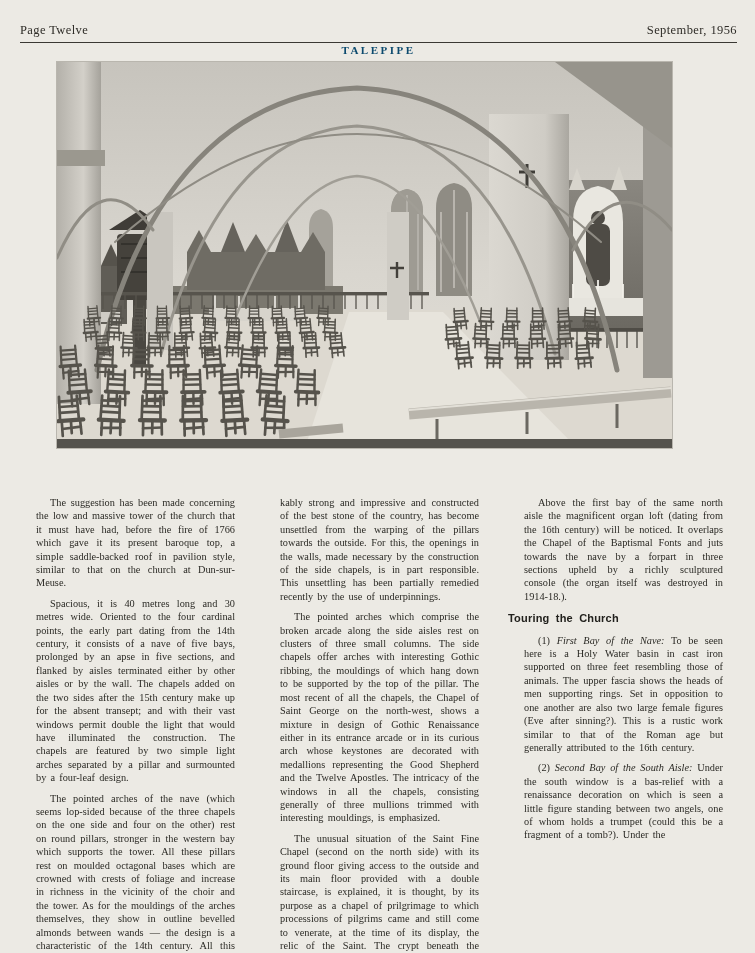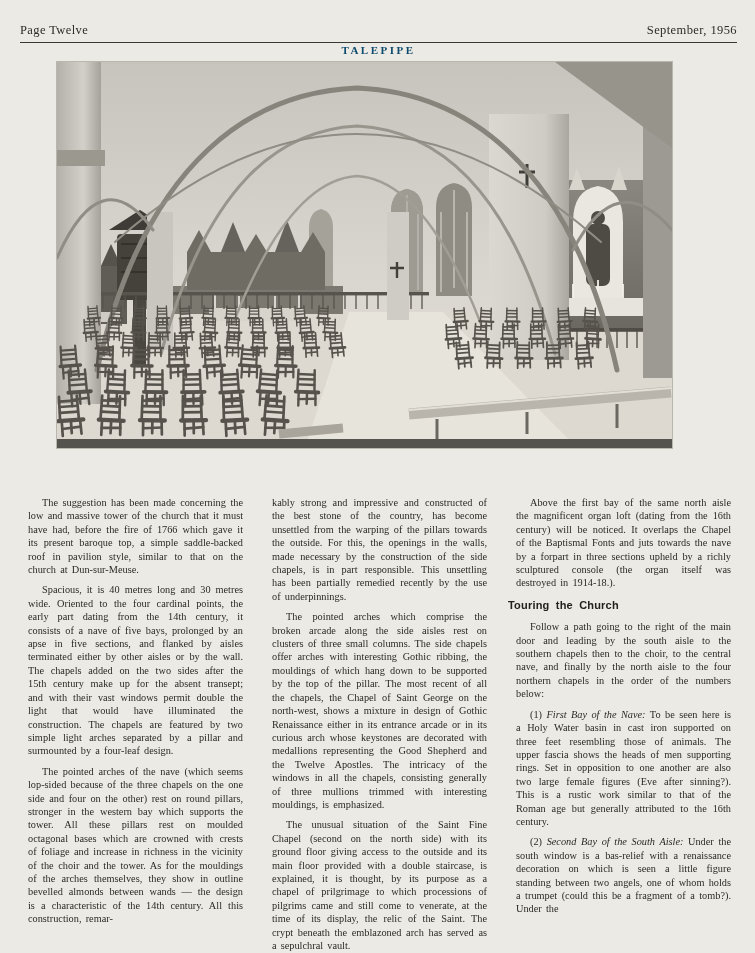--- a/index.html
+++ b/index.html
@@ -22,21 +22,21 @@
   .photo-wrap{position:absolute;left:57px;top:62px;width:615px;height:386px;
     background:#d6d3cc;outline:1px solid #b9b6ae;}
   .photo-wrap svg{display:block;}
   .photo-caption{position:absolute;left:57px;top:456px;width:615px;text-align:center;
     font-family:"Liberation Sans", sans-serif;font-weight:bold;font-size:10.5px;
     letter-spacing:.4px;word-spacing:5px;color:#26241f;}
   
   .columns{position:absolute;top:496px;left:20px;right:16px;display:flex;gap:13px;}
   .col{flex:1 1 0;font-size:10.3px;line-height:13.4px;text-align:justify;
     word-spacing:1.6px;color:#2b2a25;}
-  .col p{margin:0 8px 7px;text-indent:14px;}
+  .col p{margin:0 16px 7px;text-indent:14px;}
   .subhead{font-family:"Liberation Sans", sans-serif;font-weight:bold;font-size:11px;
     letter-spacing:.2px;word-spacing:3px;color:#22211d;margin:9px 0 8px;}
   .subhead.big-gap{}
   .lead-italic{font-style:italic;}
 </style>
 </head>
 <body>
 
 <div class="page">
 
@@ -293,18 +293,17 @@
       <p>The pointed arches of the nave (which seems lop-sided because of the three chapels on the one side and four on the other) rest on round pillars, stronger in the western bay which supports the tower.  All these pillars rest on moulded octagonal bases which are crowned with crests of foliage and increase in richness in the vicinity of the choir and the tower.  As for the mouldings of the arches themselves, they show in outline bevelled almonds between wands — the design is a characteristic of the 14th century.  All this construction, remar-</p>
     </div>
     <div class="col">
       <p style="text-indent:0">kably strong and impressive and constructed of the best stone of the country, has become unsettled from the warping of the pillars towards the outside.  For this, the openings in the walls, made necessary by the construction of the side chapels, is in part responsible.  This unsettling has been partially remedied recently by the use of underpinnings.</p>
       <p>The pointed arches which comprise the broken arcade along the side aisles rest on clusters of three small columns.  The side chapels offer arches with interesting Gothic ribbing, the mouldings of which hang down to be supported by the top of the pillar.  The most recent of all the chapels, the Chapel of Saint George on the north-west, shows a mixture in design of Gothic Renaissance either in its entrance arcade or in its curious arch whose keystones are decorated with medallions representing the Good Shepherd and the Twelve Apostles.  The intricacy of the windows in all the chapels, consisting generally of three mullions trimmed with interesting mouldings, is emphasized.</p>
       <p>The unusual situation of the Saint Fine Chapel (second on the north side) with its ground floor giving access to the outside and its main floor provided with a double staircase, is explained, it is thought, by its purpose as a chapel of prilgrimage to which processions of pilgrims came and still come to venerate, at the time of its display, the relic of the Saint.  The crypt beneath the emblazoned arch has served as a sepulchral vault.</p>
     </div>
     <div class="col">
       <p>Above the first bay of the same north aisle the magnificent organ loft (dating from the 16th century) will be noticed.  It overlaps the Chapel of the Baptismal Fonts and juts towards the nave by a forpart in three sections upheld by a richly sculptured console (the organ itself was destroyed in 1914-18.).</p>
       <div class="subhead big-gap">Touring the Church</div>
-      <p>Follow a path going to the right of the main door and leading by the south aisle to the southern chapels then to the choir, to the central nave, and finally by the north aisle to the four northern chapels in the order of the numbers below:</p>
       <p><span>(1) </span><span class="lead-italic">First Bay of the Nave:</span><span> To be seen here is a Holy Water basin in cast iron supported on three feet resembling those of animals.  The upper fascia shows the heads of men supporting rings.  Set in opposition to one another are also two large female figures (Eve after sinning?).  This is a rustic work similar to that of the Roman age but generally attributed to the 16th century.</span></p>
       <p><span>(2) </span><span class="lead-italic">Second Bay of the South Aisle:</span><span> Under the south window is a bas-relief with a renaissance decoration on which is seen a little figure standing between two angels, one of whom holds a trumpet (could this be a fragment of a tomb?).  Under the</span></p>
     </div>
   </div>
 </div>
 
 </body></html>

